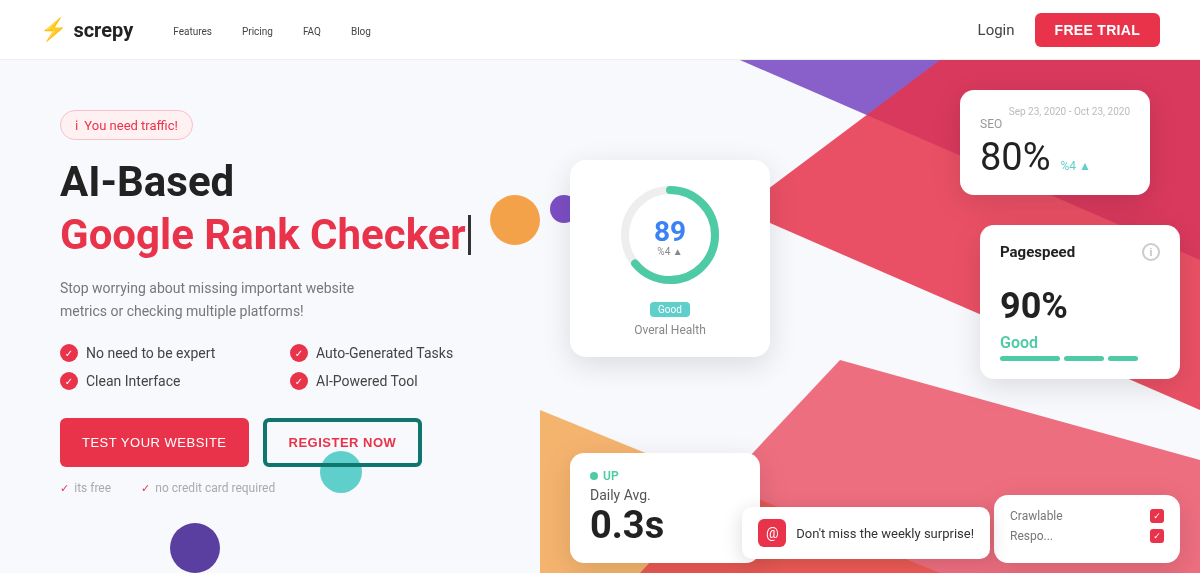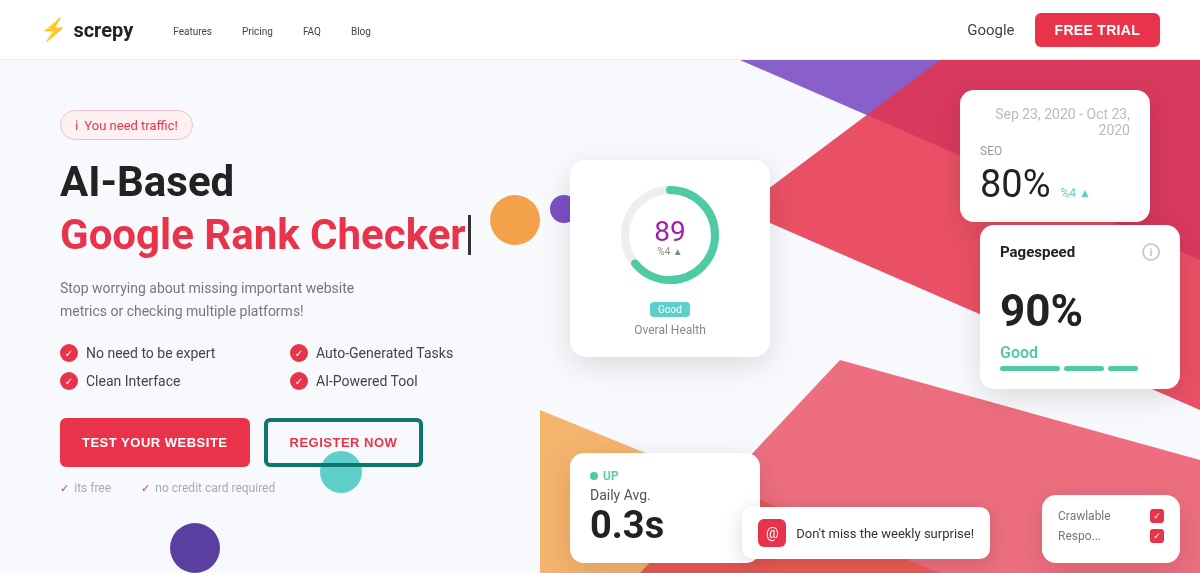--- a/index.html
+++ b/index.html
@@ -166,21 +166,21 @@
       gap: 14px;
       margin-bottom: 14px;
     }
     .btn-test {
       background: #e8334a;
       color: #fff;
       border: none;
       border-radius: 6px;
       padding: 13px 22px;
       font-size: 13px;
-      font-weight: 700;
+      font-weight: 400;
       cursor: pointer;
       letter-spacing: 0.5px;
       text-transform: uppercase;
     }
     .btn-register {
       background: transparent;
       color: #e8334a;
       border: 4px solid #0f766e;
       border-radius: 6px;
       padding: 13px 22px;
@@ -286,22 +286,22 @@
     .health-gauge svg {
       width: 110px;
       height: 110px;
     }
     .health-number {
       position: absolute;
       top: 50%;
       left: 50%;
       transform: translate(-50%, -60%);
       font-size: 28px;
-      font-weight: 400;
-      color: #a21caf;
+      font-weight: 700;
+      color: #3b82f6;
     }
     .health-sub {
       position: absolute;
       top: 60%;
       left: 50%;
       transform: translate(-50%, 0);
       font-size: 10px;
       color: #888;
     }
     .health-badge {
@@ -340,24 +340,23 @@
       font-size: 38px;
       font-weight: 400;
       color: #222;
     }
     .seo-change {
       font-size: 12px;
       color: #5ecfca;
       margin-left: 6px;
     }
     .card-date {
-      font-size: 14px;
+      font-size: 10px;
       color: #bbb;
       text-align: right;
-      margin-bottom: 6px;
     }
 
     
     .card-pagespeed {
       position: absolute;
       background: #fff;
       border-radius: 14px;
       box-shadow: 0 8px 30px rgba(0,0,0,0.12);
       width: 200px;
       padding: 18px 20px;
@@ -381,21 +380,21 @@
       height: 18px;
       border: 2px solid #ccc;
       border-radius: 50%;
       display: flex;
       align-items: center;
       justify-content: center;
       font-size: 10px;
       color: #999;
     }
     .pagespeed-value {
-      font-size: 44px;
+      font-size: 36px;
       font-weight: 700;
       color: #222;
       margin-bottom: 6px;
       margin-top: 24px;
     }
     .pagespeed-good {
       color: #4ecba5;
       font-size: 16px;
       font-weight: 600;
     }
@@ -447,21 +446,21 @@
       font-weight: 700;
       color: #222;
     }
 
     
     .card-crawlable {
       position: absolute;
       background: #fff;
       border-radius: 14px;
       box-shadow: 0 8px 30px rgba(0,0,0,0.12);
-      width: 138px;
+      width: 186px;
       padding: 14px 16px;
       bottom: 10px;
       right: 20px;
       z-index: 5;
     }
     .crawlable-row {
       display: flex;
       align-items: center;
       justify-content: space-between;
       margin-bottom: 6px;
@@ -519,21 +518,21 @@
     <span class="logo-icon">⚡</span>
     <span>screpy</span>
   </div>
   <ul class="nav-links">
     <li><a href="#">Features</a></li>
     <li><a href="#">Pricing</a></li>
     <li><a href="#">FAQ</a></li>
     <li><a href="#">Blog</a></li>
   </ul>
   <div class="nav-right">
-    <a href="#" class="login-btn">Google</a>
+    <a href="#" class="login-btn">Login</a>
     <button class="free-trial-btn">FREE TRIAL</button>
   </div>
 </nav>
 
 <div class="hero">
 
   <div class="hero-left">
     <div class="traffic-badge">
       <span class="traffic-badge-icon">ℹ</span>
       <span>You need traffic!</span>

